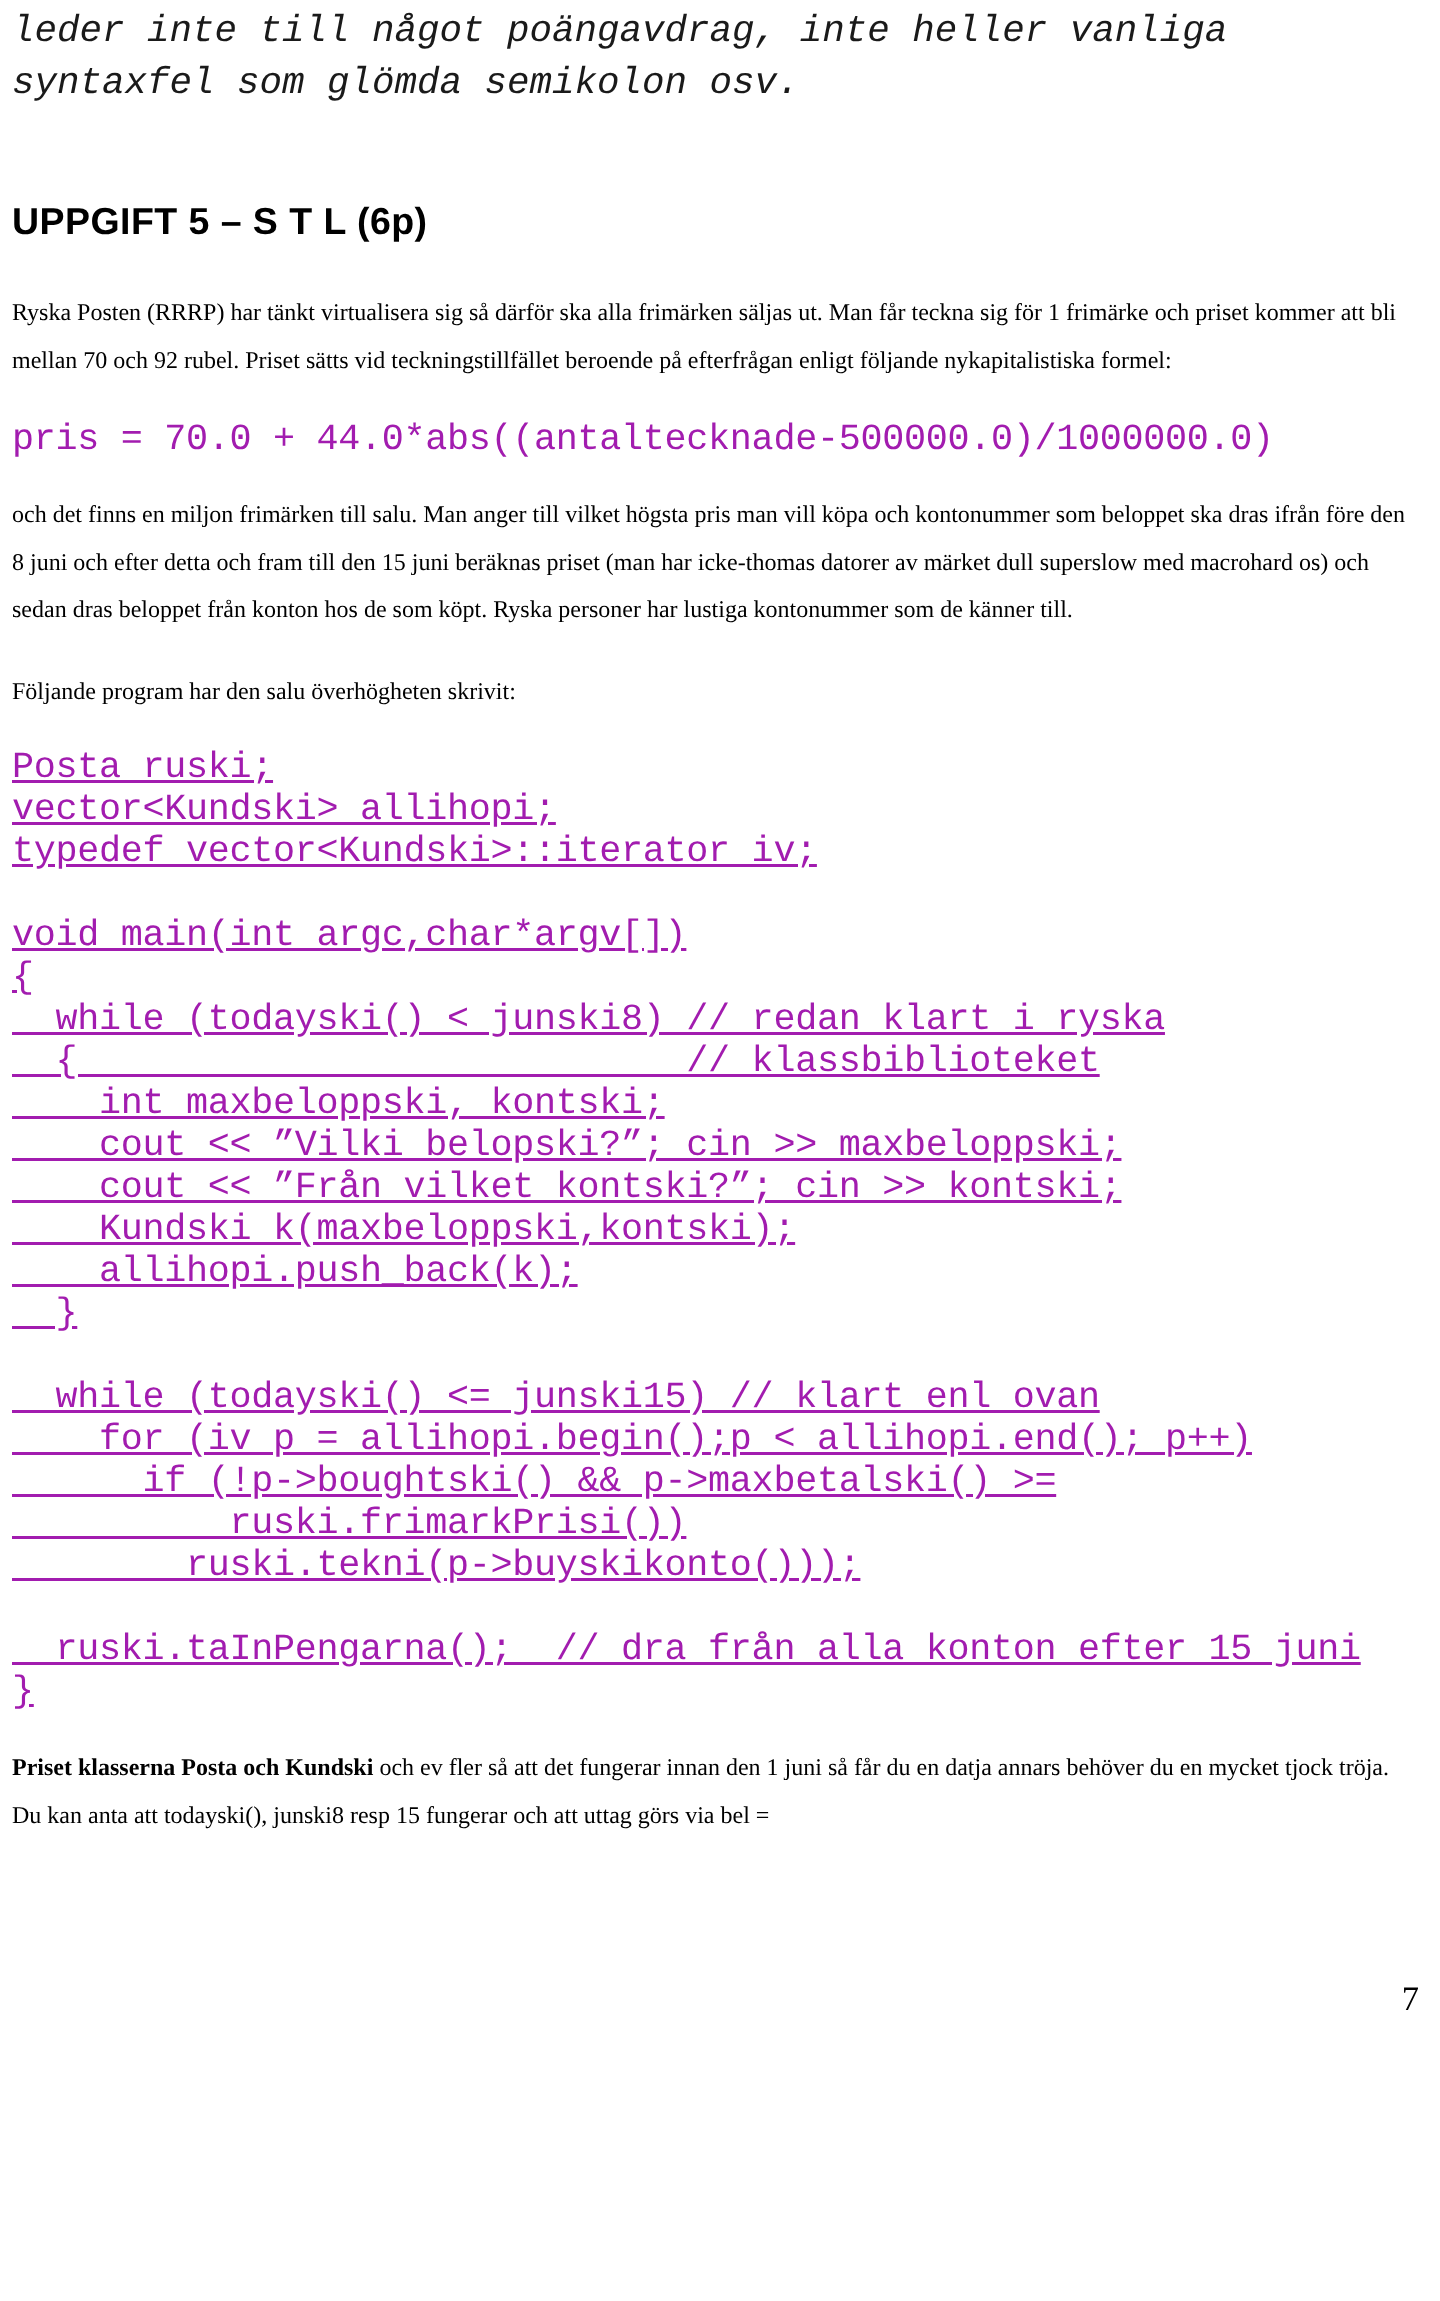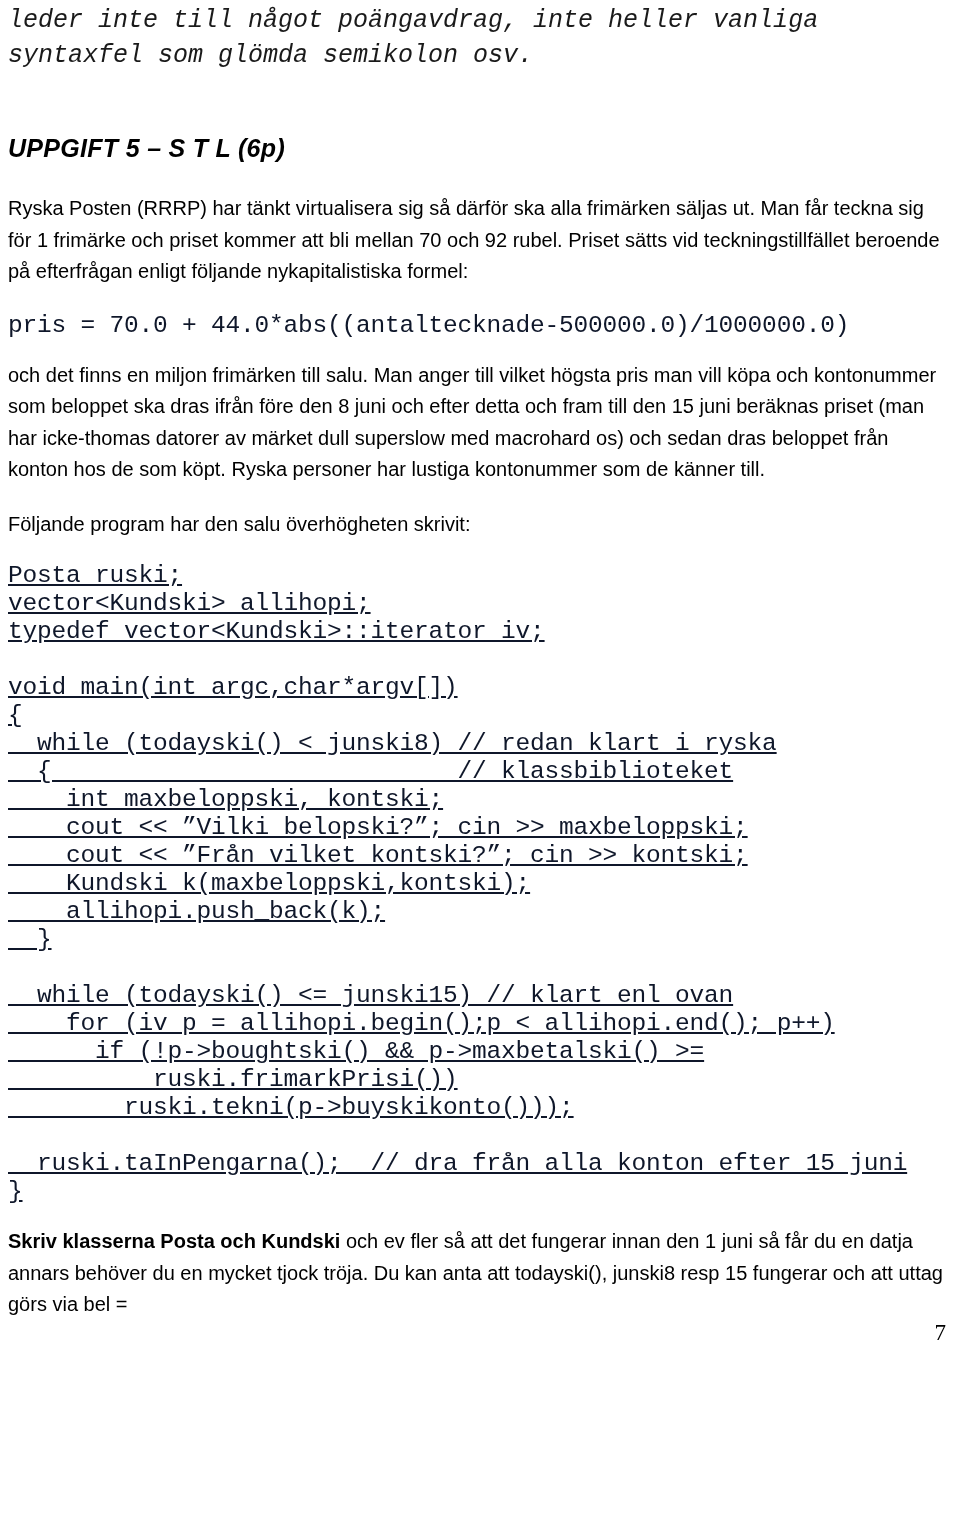--- a/index.html
+++ b/index.html
@@ -33,51 +33,50 @@
     letter-spacing: 0px;
     white-space: pre;
     margin: 0;
     padding-top: 3px;
   }
 
   
   .heading {
     font-family: "Liberation Sans", sans-serif;
     font-weight: bold;
-    font-style: italic;
     font-size: 25px;
     line-height: 30px;
     color: #000000;
     margin: 0;
     padding-top: 60px;
     letter-spacing: 0.3px;
   }
 
   
   .body-par {
-    font-family: Liberation Sans, sans-serif;
-    font-size: 20px;
+    font-family: Liberation Serif, serif;
+    font-size: 16px;
     line-height: 31.5px;
     color: #000000;
     margin: 0;
     text-align: left;
     width: 935px;
   }
   .par-gap-1 { padding-top: 30px; }
   .par-gap-2 { padding-top: 20px; }
   .par-gap-3 { padding-top: 23px; }
 
   .body-par b { font-weight: bold; }
 
   
   .code {
     font-family: "Liberation Mono", monospace;
     font-size: 24.5px;
     line-height: 28px;
-    color: #0f172a;
+    color: #a21caf;
     white-space: pre;
     margin: 0;
     letter-spacing: -0.2px;
   }
   .code-formula {
     padding-top: 24px;
   }
   .code-block {
     padding-top: 22px;
     text-decoration: underline;
@@ -128,17 +127,17 @@
 
   while (todayski() &lt;= junski15) // klart enl ovan
     for (iv p = allihopi.begin();p &lt; allihopi.end(); p++)
       if (!p-&gt;boughtski() &amp;&amp; p-&gt;maxbetalski() &gt;=
           ruski.frimarkPrisi())
         ruski.tekni(p-&gt;buyskikonto()));
 
   ruski.taInPengarna();  // dra från alla konton efter 15 juni
 }</div>
 
-  <p class="body-par par-gap-2"><b>Skriv klasserna Posta och Kundski</b><span> och ev fler så att det fungerar innan den 1 juni så får du en datja annars behöver du en mycket tjock tröja. Du kan anta att todayski(), junski8 resp 15 fungerar och att uttag görs via bel =</span></p>
+  <p class="body-par par-gap-2"><b>Priset klasserna Posta och Kundski</b><span> och ev fler så att det fungerar innan den 1 juni så får du en datja annars behöver du en mycket tjock tröja. Du kan anta att todayski(), junski8 resp 15 fungerar och att uttag görs via bel =</span></p>
 
   <div class="page-number">7</div>
 
 </div>
 
 </body></html>

